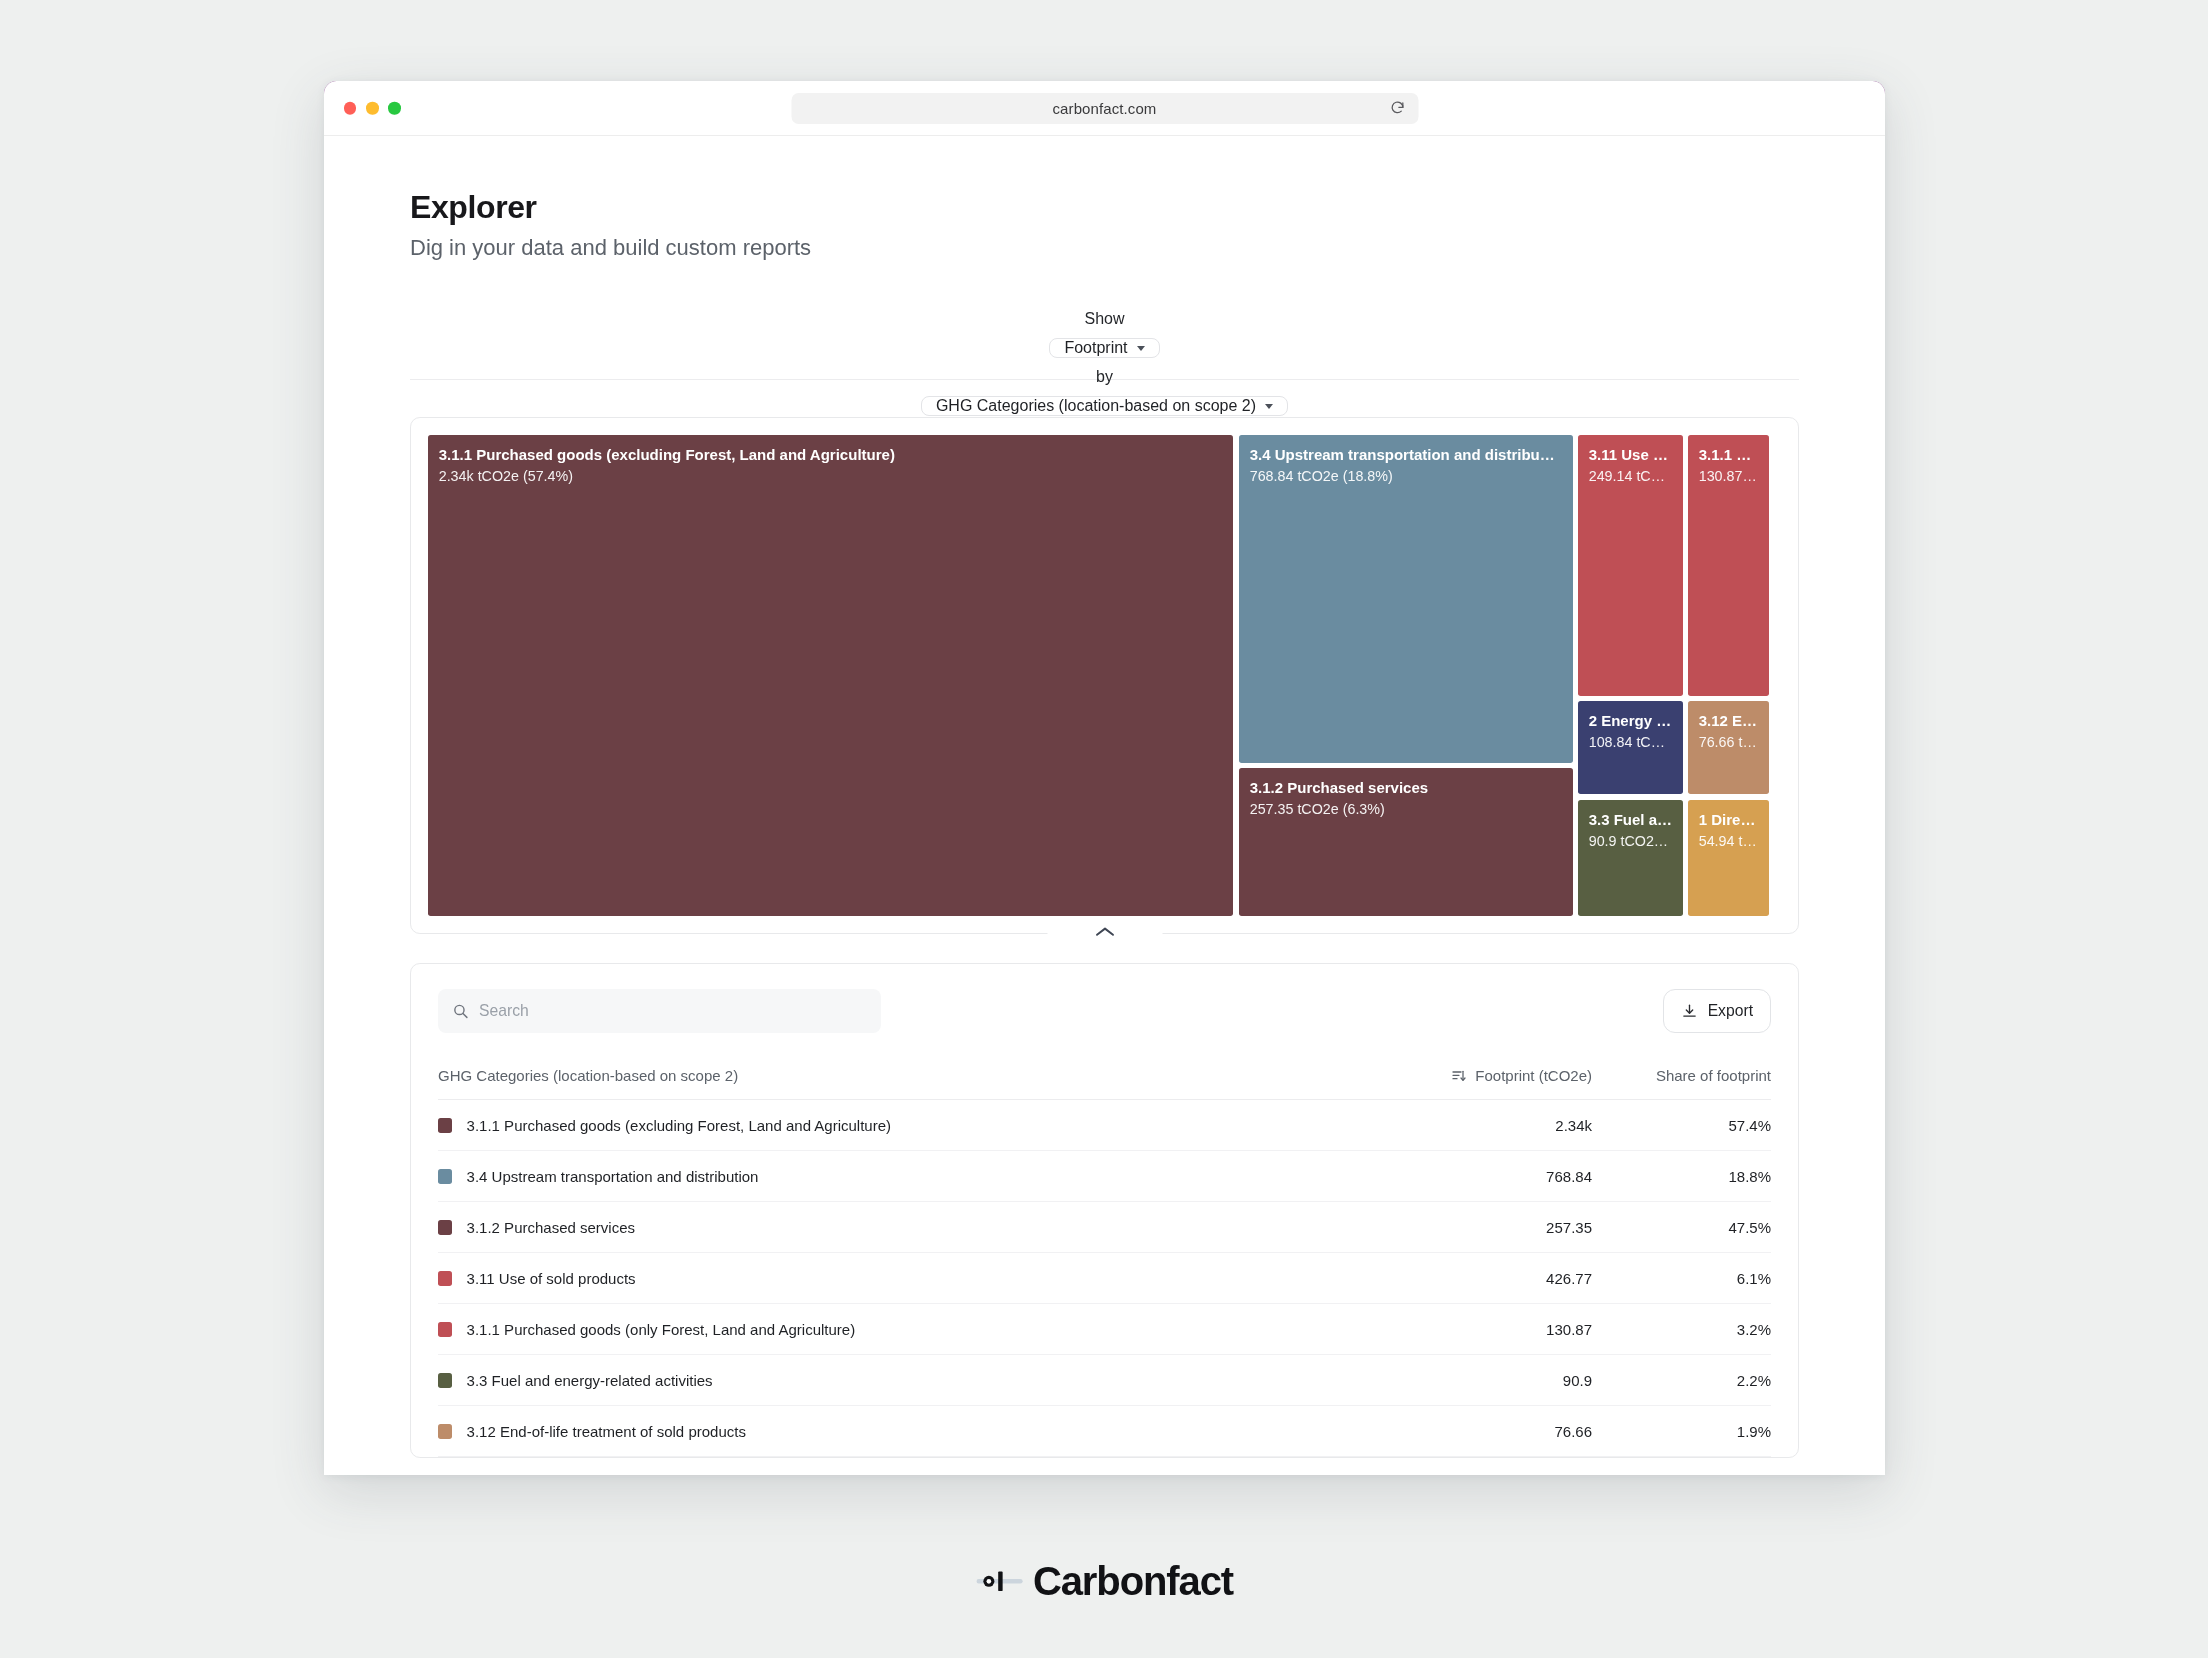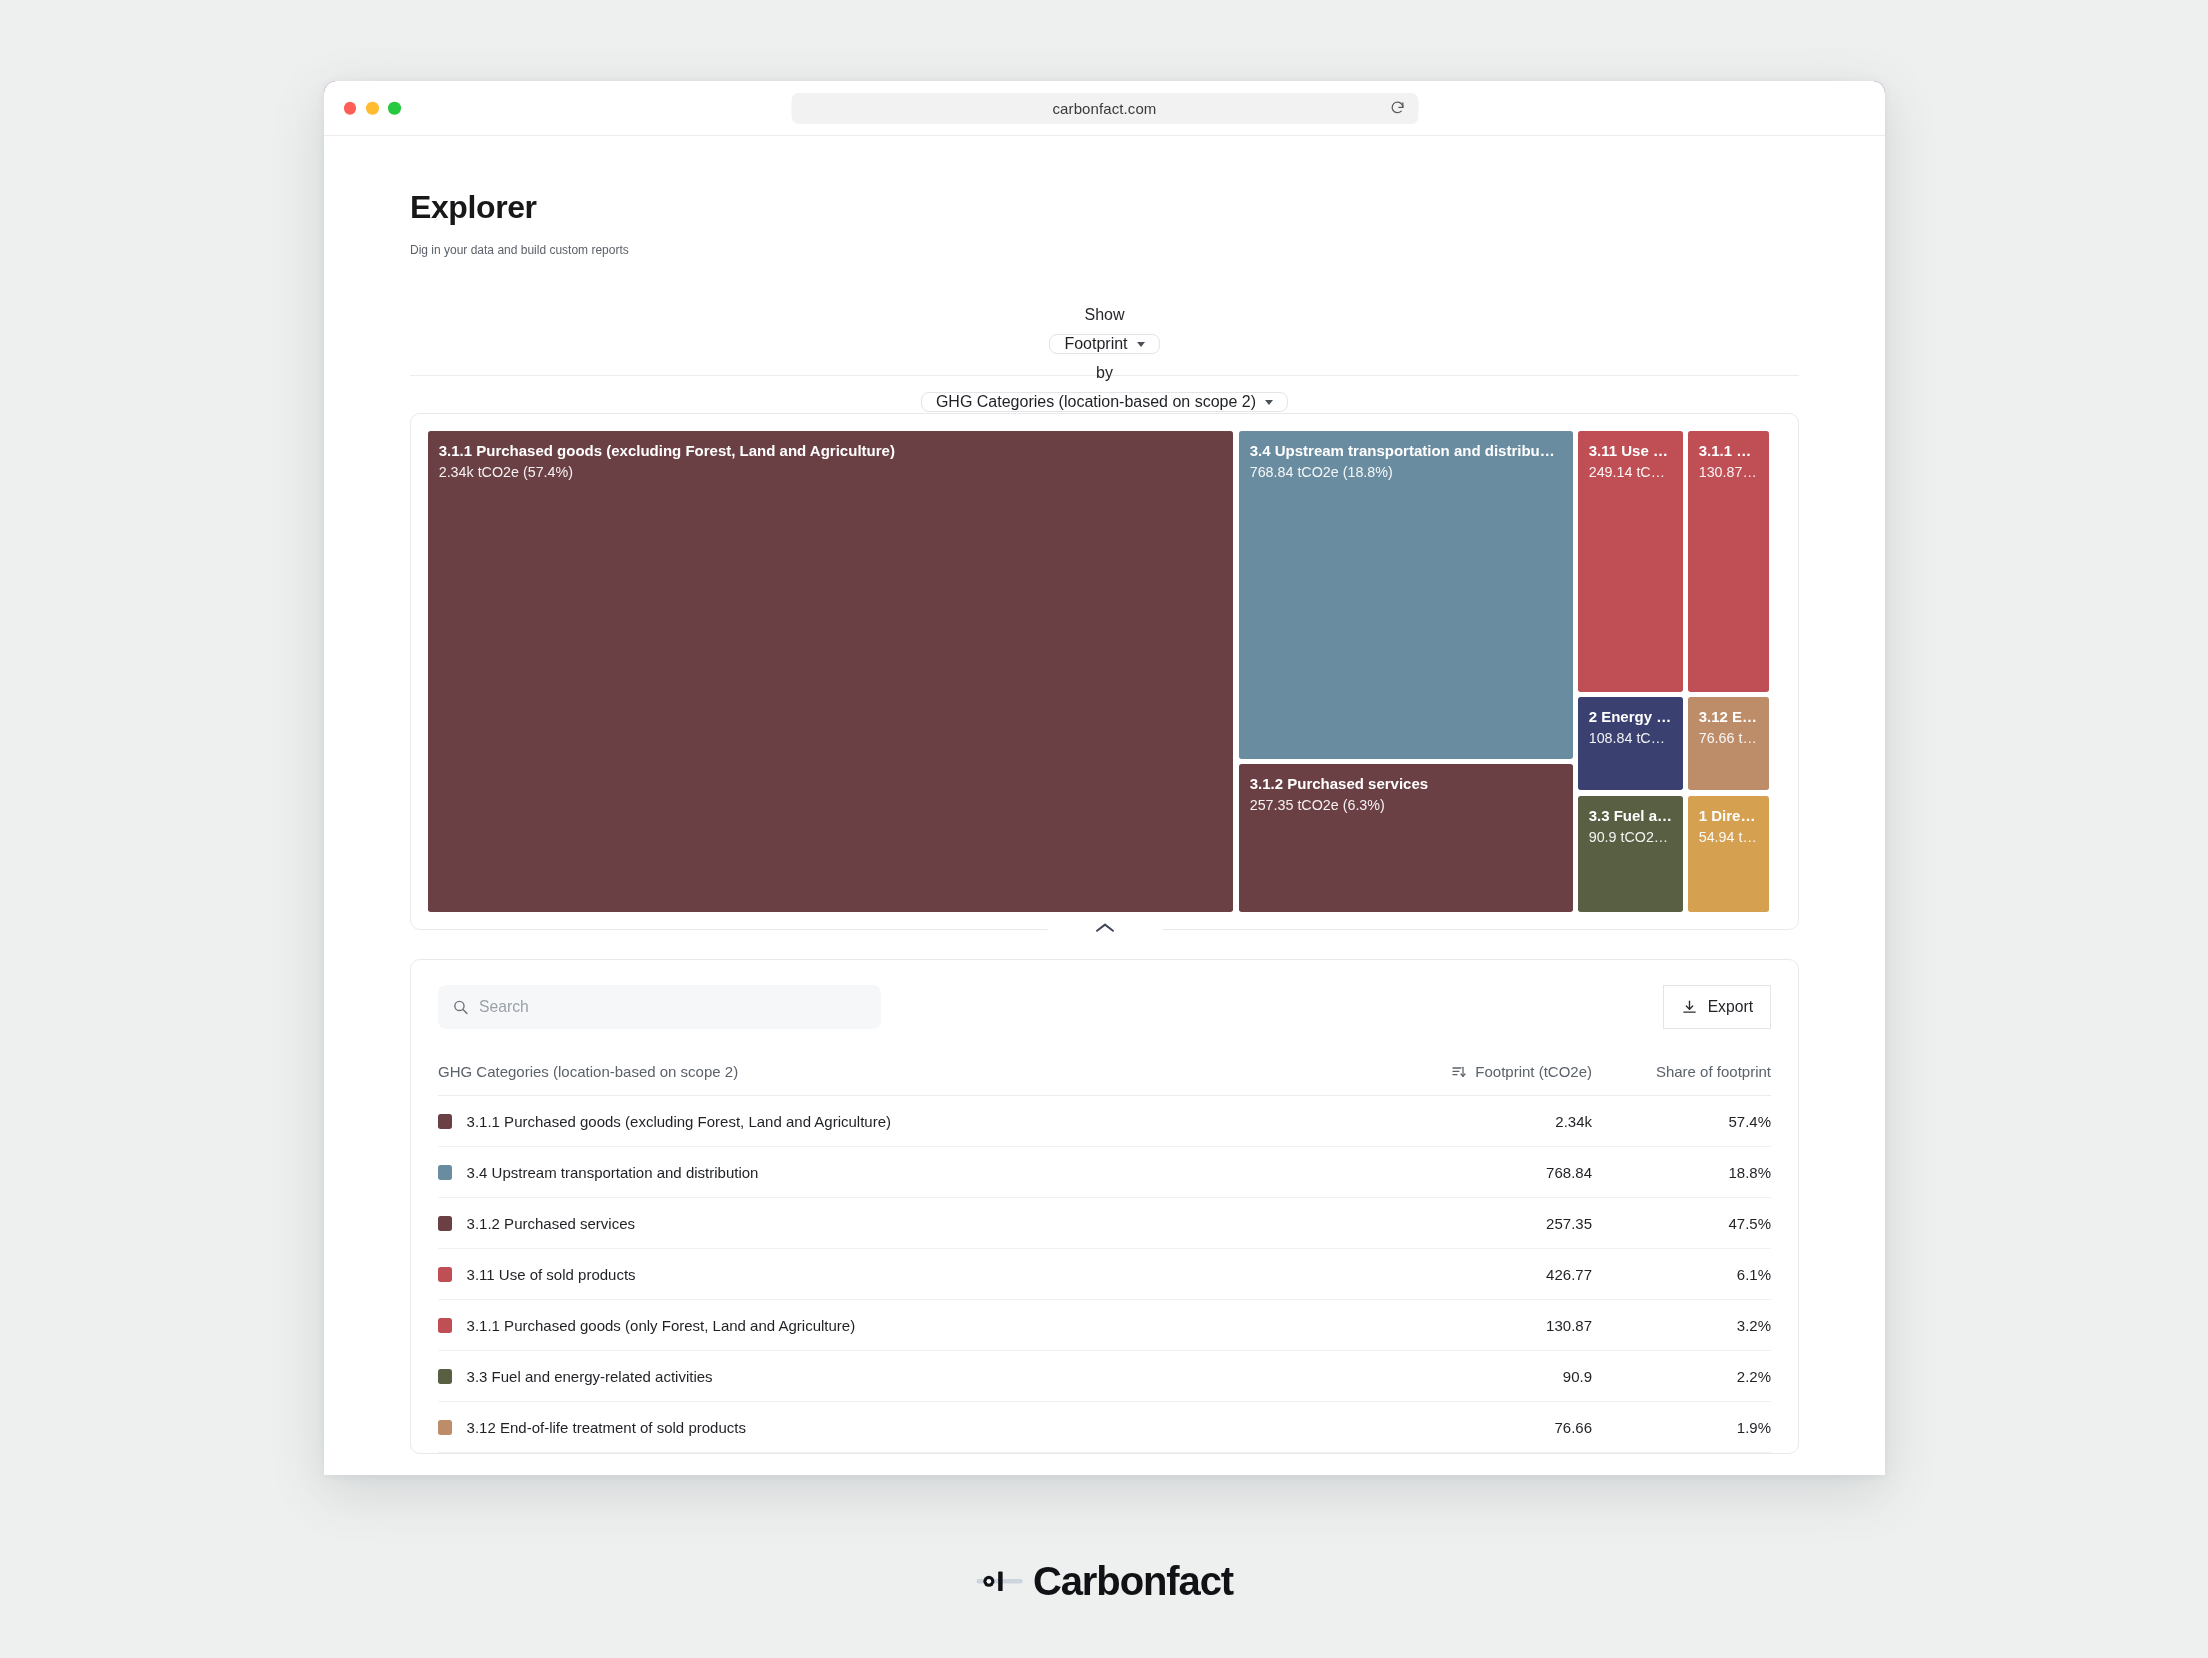--- a/index.html
+++ b/index.html
@@ -86,22 +86,22 @@
   }
 
   #page-header { padding: 53px 0 0 86px; }
   #page-title {
     font-size: 32px;
     font-weight: 700;
     color: #18181b;
     letter-spacing: -0.4px;
   }
   #page-subtitle {
-    margin-top: 17px;
-    font-size: 12px;
+    margin-top: 9px;
+    font-size: 22px;
     color: #5c626a;
   }
 
   
   #filter-bar {
     display: flex;
     align-items: center;
     gap: 9.9px;
     padding: 0 86px;
     margin-top: 49px;
@@ -246,21 +246,21 @@
   }
   #search-input::placeholder { color: #9aa0a8; }
 
   #export-button {
     display: inline-flex;
     align-items: center;
     gap: 9.9px;
     height: 44px;
     padding: 0 17px;
     border: 0.9px solid #e2e4e7;
-    border-radius: 0;
+    border-radius: 12px;
     background: #fff;
     font-size: 15.7px;
     color: #1f2125;
     cursor: pointer;
   }
   #export-icon { width: 17px; height: 17px; color: #2a2c30; }
 
   #table-head {
     display: flex;
     align-items: center;

